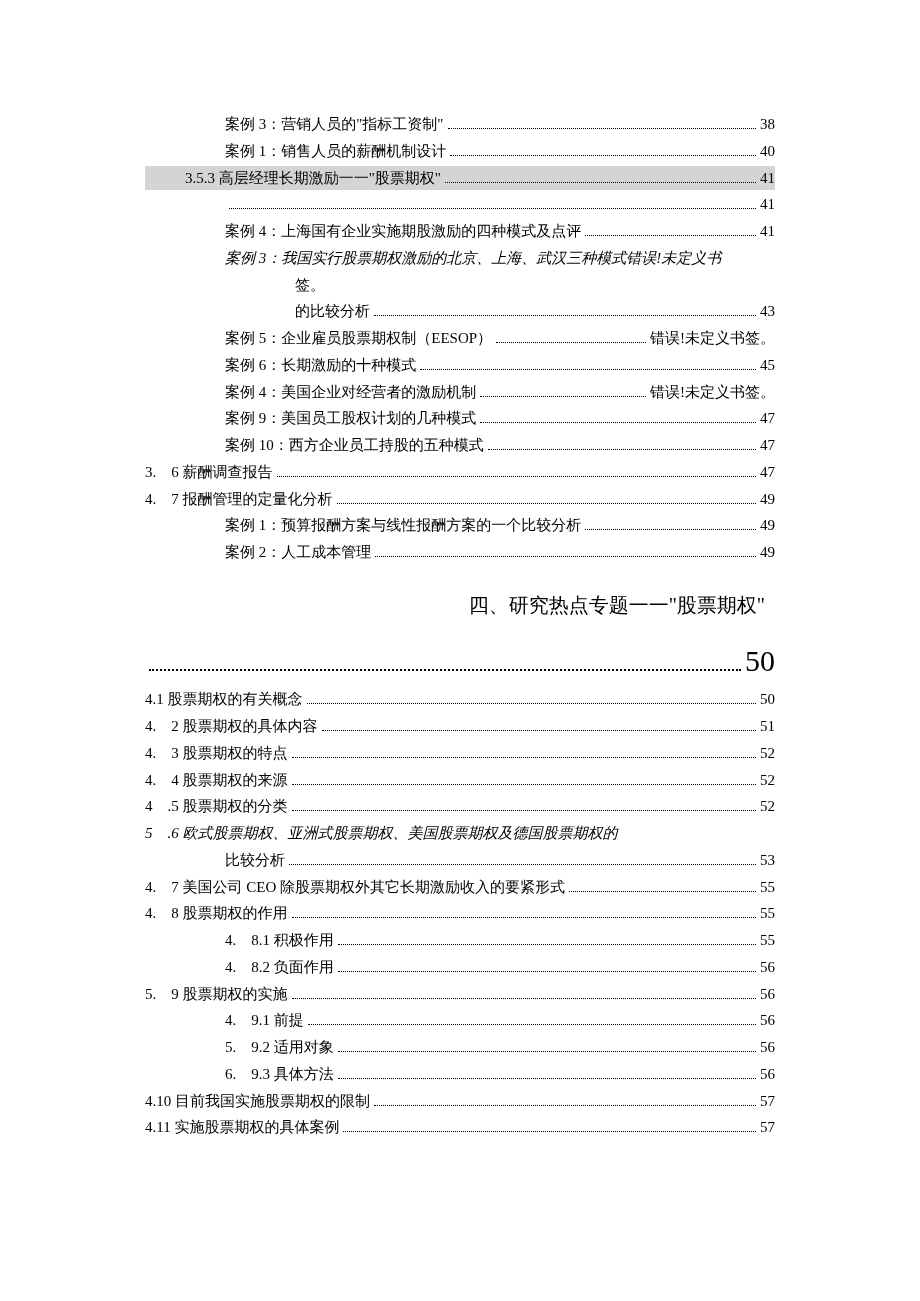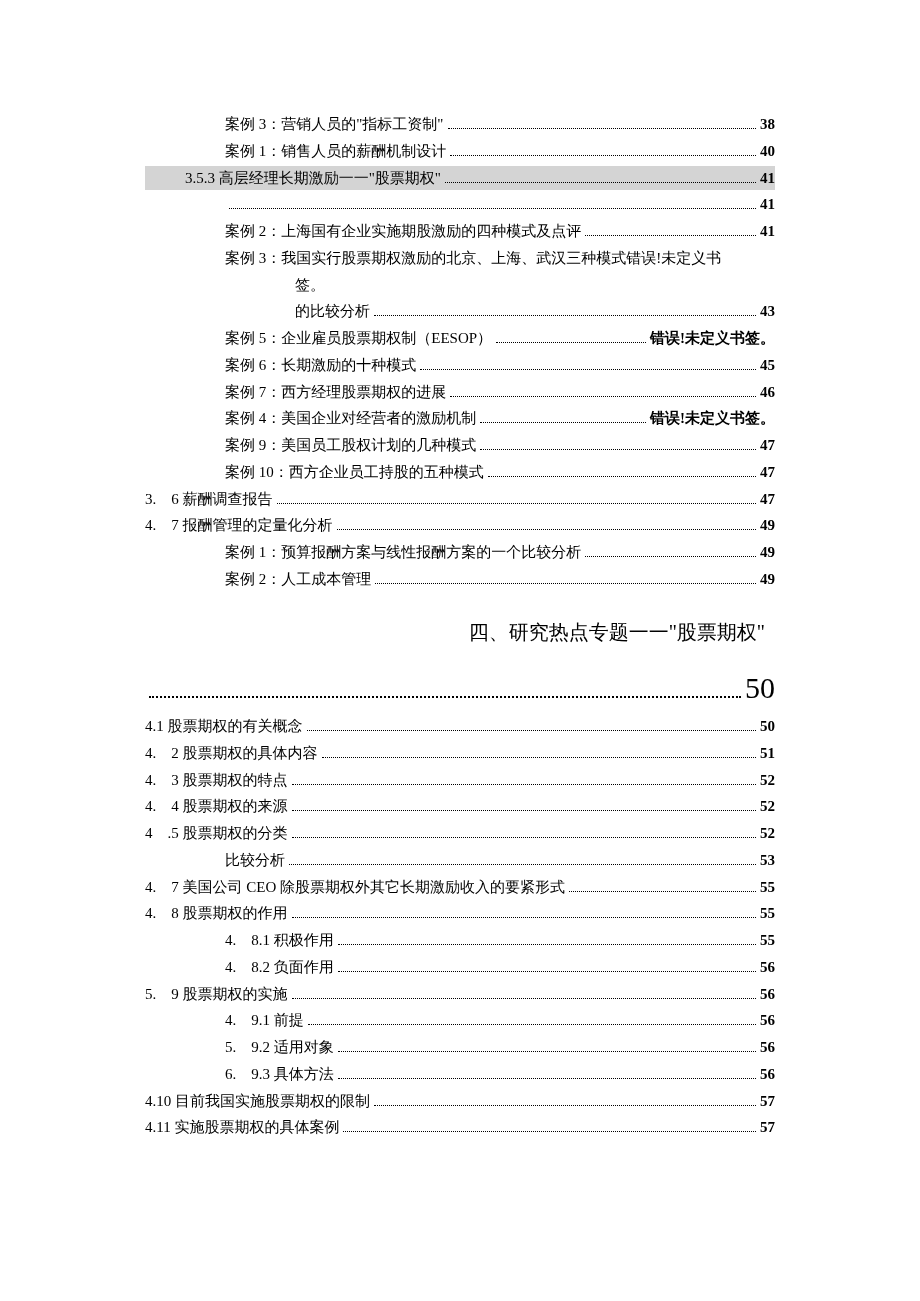--- a/index.html
+++ b/index.html
@@ -28,21 +28,20 @@
   }
   .toc-dots {
     flex: 1 1 auto;
     border-bottom: 1.5px dotted #000;
     margin: 0 4px 4px 4px;
     min-width: 10px;
     height: 1px;
   }
   .toc-page {
     white-space: nowrap;
-    font-weight: bold;
   }
   .indent-0 { padding-left: 0px; }
   .indent-1 { padding-left: 40px; }
   .indent-2 { padding-left: 80px; }
   .indent-continue { padding-left: 150px; }
   .highlight {
     background-color: #d4d4d4;
   }
   .section-title {
     text-align: right;
@@ -56,20 +55,21 @@
   }
   .big-dots {
     flex: 1 1 auto;
     border-bottom: 2.5px dotted #000;
     margin: 0 4px 10px 4px;
     height: 1px;
   }
   .wrap-line {
     display: block;
     white-space: normal;
+    font-style: italic;
   }
 </style>
 </head>
 <body>
 
 <div class="page">
 
   <div class="toc-line indent-2">
     <span class="toc-label">案例 3：营销人员的"指标工资制"</span>
     <span class="toc-dots"></span>
@@ -87,21 +87,21 @@
     <span class="toc-dots"></span>
     <span class="toc-page">41</span>
   </div>
 
   <div class="toc-line indent-2">
     <span class="toc-dots"></span>
     <span class="toc-page">41</span>
   </div>
 
   <div class="toc-line indent-2">
-    <span class="toc-label">案例 2：上海国有企业实施期股激励的四种模式及点评</span>
+    <span class="toc-label">案例 4：上海国有企业实施期股激励的四种模式及点评</span>
     <span class="toc-dots"></span>
     <span class="toc-page">41</span>
   </div>
 
   <div class="wrap-line indent-2">
     <span class="toc-label">案例 3：我国实行股票期权激励的北京、上海、武汉三种模式错误!未定义书</span>
   </div>
   <div class="toc-line indent-continue">
     <span class="toc-label">签。</span>
   </div>
@@ -117,25 +117,20 @@
     <span class="toc-dots"></span>
     <span class="toc-page">错误!未定义书签。</span>
   </div>
 
   <div class="toc-line indent-2">
     <span class="toc-label">案例 6：长期激励的十种模式</span>
     <span class="toc-dots"></span>
     <span class="toc-page">45</span>
   </div>
 
-  <div class="toc-line indent-2">
-    <span class="toc-label">案例 7：西方经理股票期权的进展</span>
-    <span class="toc-dots"></span>
-    <span class="toc-page">46</span>
-  </div>
 
   <div class="toc-line indent-2">
     <span class="toc-label">案例 4：美国企业对经营者的激励机制</span>
     <span class="toc-dots"></span>
     <span class="toc-page">错误!未定义书签。</span>
   </div>
 
   <div class="toc-line indent-2">
     <span class="toc-label">案例 9：美国员工股权计划的几种模式</span>
     <span class="toc-dots"></span>
@@ -202,20 +197,23 @@
     <span class="toc-dots"></span>
     <span class="toc-page">52</span>
   </div>
 
   <div class="toc-line indent-0">
     <span class="toc-label">4　.5 股票期权的分类</span>
     <span class="toc-dots"></span>
     <span class="toc-page">52</span>
   </div>
 
+  <div class="wrap-line indent-0">
+    <span class="toc-label">5　.6 欧式股票期权、亚洲式股票期权、美国股票期权及德国股票期权的</span>
+  </div>
   <div class="toc-line indent-2">
     <span class="toc-label">比较分析</span>
     <span class="toc-dots"></span>
     <span class="toc-page">53</span>
   </div>
 
   <div class="toc-line indent-0">
     <span class="toc-label">4.　7 美国公司 CEO 除股票期权外其它长期激励收入的要紧形式</span>
     <span class="toc-dots"></span>
     <span class="toc-page">55</span>

